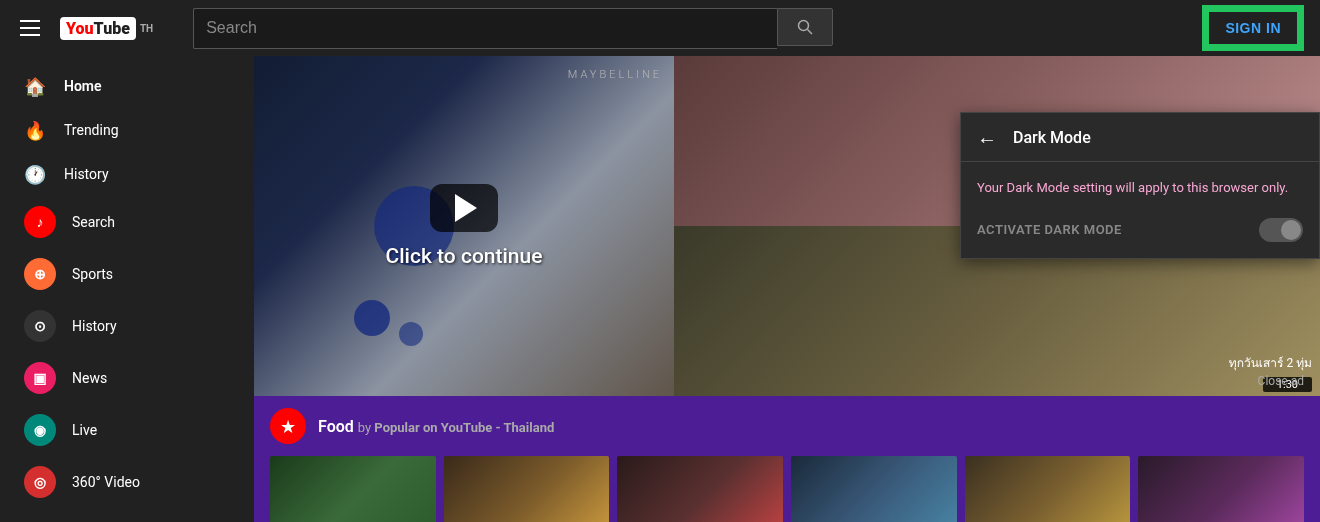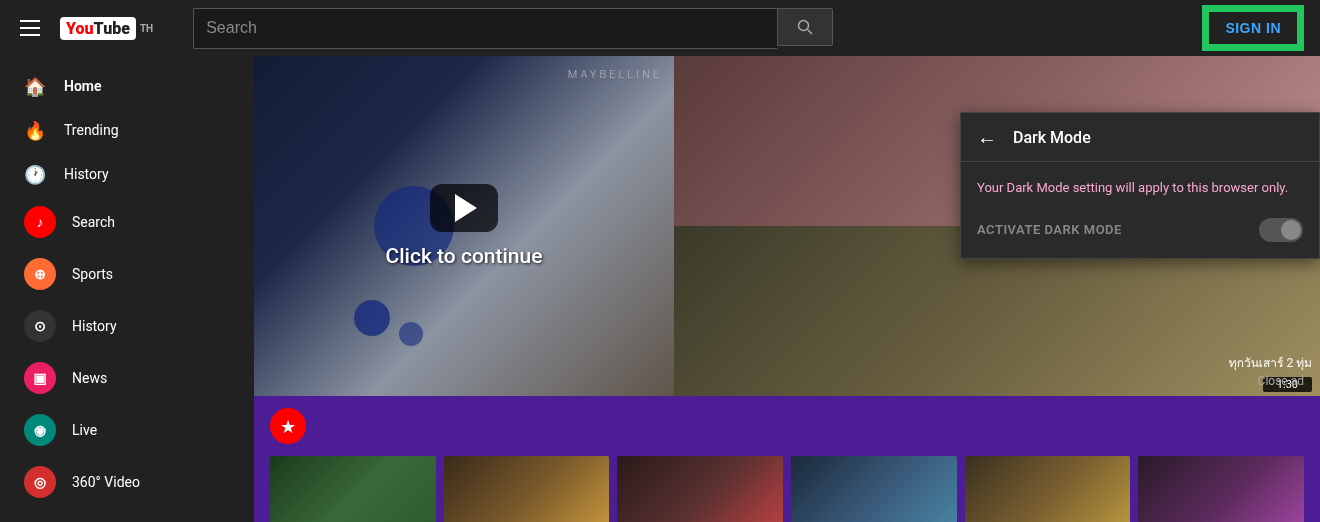--- a/index.html
+++ b/index.html
@@ -546,20 +546,27 @@
               <div class="thumb-thai-text">ทุกวันเสาร์ 2 ทุ่ม</div>
             </div>
           </div>
         </div>
         <div class="close-ad">Close ad</div>
       </div>
 
       <div class="food-section">
         <div class="section-header">
           <div class="star-icon">★</div>
+          <div>
+            <span class="section-title">Food</span>
+            <span class="section-subtitle">
+              <span>by</span>
+              <strong>Popular on YouTube - Thailand</strong>
+            </span>
+          </div>
         </div>
         <div class="video-grid">
           <div class="video-card">
             <div class="video-thumb vt-1"></div>
           </div>
           <div class="video-card">
             <div class="video-thumb vt-2"></div>
           </div>
           <div class="video-card">
             <div class="video-thumb vt-3"></div>

